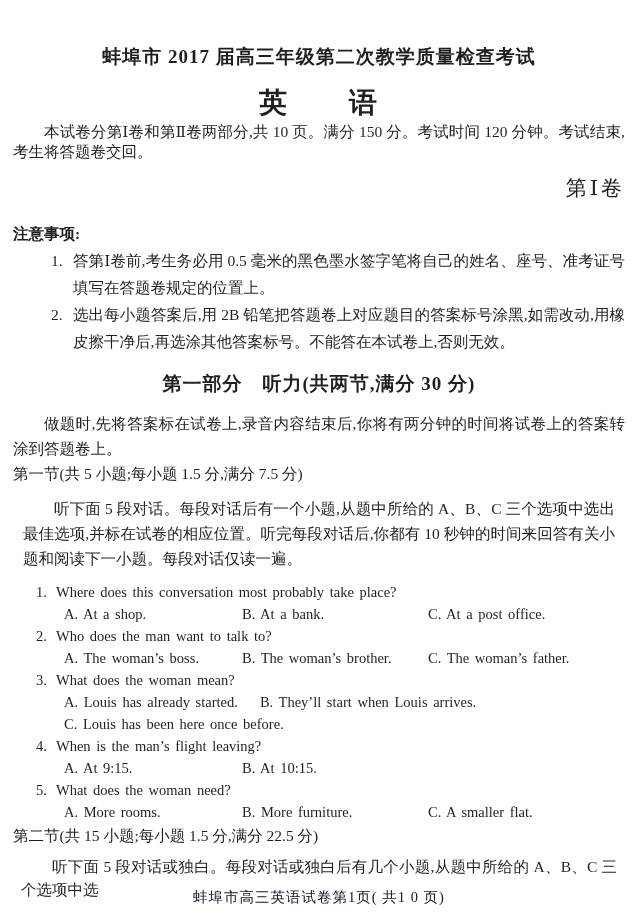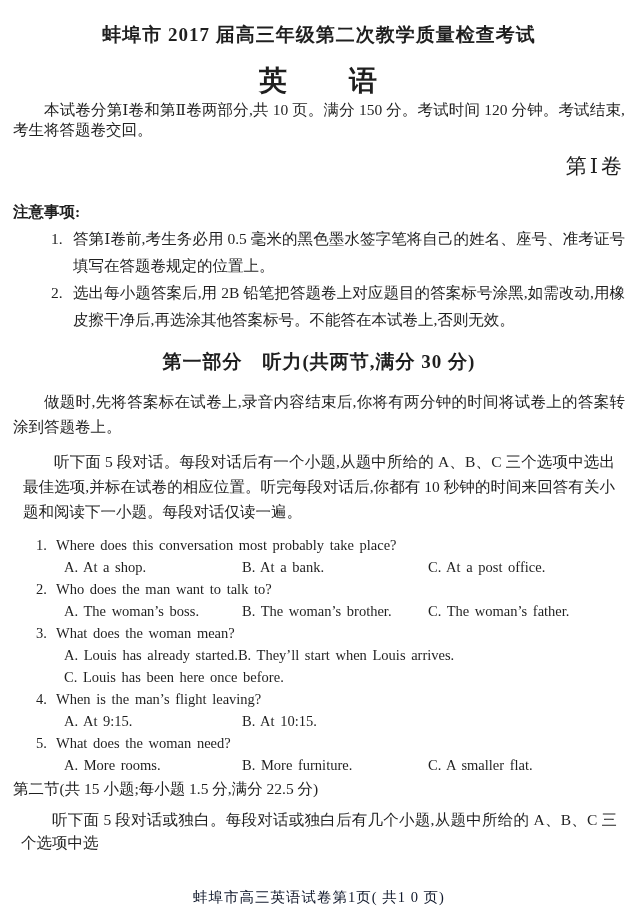--- a/index.html
+++ b/index.html
@@ -2,21 +2,21 @@
 <html><head>
 <meta charset="utf-8">
 <style>
   html,body{margin:0;padding:0;}
   body{
     width:638px;height:916px;
     background:#ffffff;color:#1f1f1f;
     font-family:"Liberation Serif","DejaVu Serif",serif;
     overflow:hidden;position:relative;
   }
-  .page{padding:14px 13px 0 13px;position:relative;height:894px;box-sizing:border-box;}
+  .page{padding:36px 13px 0 13px;position:relative;height:894px;box-sizing:border-box;}
 
   .title{
     text-align:center;font-size:19px;font-weight:600;
     letter-spacing:1px;margin:8px 0 0 0;
   }
   .subject{
     text-align:center;font-size:28px;font-weight:bold;
     letter-spacing:2px;margin:14px 0 0 0;
   }
   .intro{
@@ -46,21 +46,21 @@
     font-size:15.5px;line-height:25px;margin:10px;
     text-indent:2em;text-align:justify;
   }
 
   .q-list{margin:2px 0 0 0;font-size:14.5px;word-spacing:2px;}
   .q-line{display:flex;padding-left:23px;line-height:22px;}
   .q-num{flex:0 0 20px;}
   .q-text{flex:1;}
   .opt-row{padding-left:51px;line-height:22px;}
   .opt-row.cols{display:grid;grid-template-columns:178px 186px 1fr;}
-  .opt-pair{display:flex;gap:0;line-height:22px;}
+  .opt-pair{display:flex;gap:22px;line-height:22px;}
   .opt{display:inline-block;}
 
   .part-b-header{font-size:15.5px;line-height:23px;margin:1px 0 0 0;}
   .part-b-instr{font-size:15.5px;line-height:23px;margin:8px;text-indent:2em;text-align:justify;}
 
   .footer{
     position:absolute;left:0;right:0;top:888px;
     text-align:center;font-size:14.5px;letter-spacing:1px;color:#0f172a;
   }
 </style>
@@ -88,20 +88,21 @@
   <div class="notice-item">
     <span class="notice-num">2.</span>
     <span class="notice-text">选出每小题答案后,用 2B 铅笔把答题卷上对应题目的答案标号涂黑,如需改动,用橡皮擦干净后,再选涂其他答案标号。不能答在本试卷上,否则无效。</span>
   </div>
 </div>
 
   <h3 class="sec-heading">第一部分　听力(共两节,满分 30 分)</h3>
 
   <p class="listening-intro">做题时,先将答案标在试卷上,录音内容结束后,你将有两分钟的时间将试卷上的答案转涂到答题卷上。</p>
 
+  <div class="part-header">第一节(共 5 小题;每小题 1.5 分,满分 7.5 分)</div>
 
   <p class="part-instr">听下面 5 段对话。每段对话后有一个小题,从题中所给的 A、B、C 三个选项中选出最佳选项,并标在试卷的相应位置。听完每段对话后,你都有 10 秒钟的时间来回答有关小题和阅读下一小题。每段对话仅读一遍。</p>
 
   <div class="q-list">
   <div class="q-item">
     <div class="q-line">
       <span class="q-num">1.</span>
       <span class="q-text">Where does this conversation most probably take place?</span>
     </div>
     <div class="opt-row cols">

